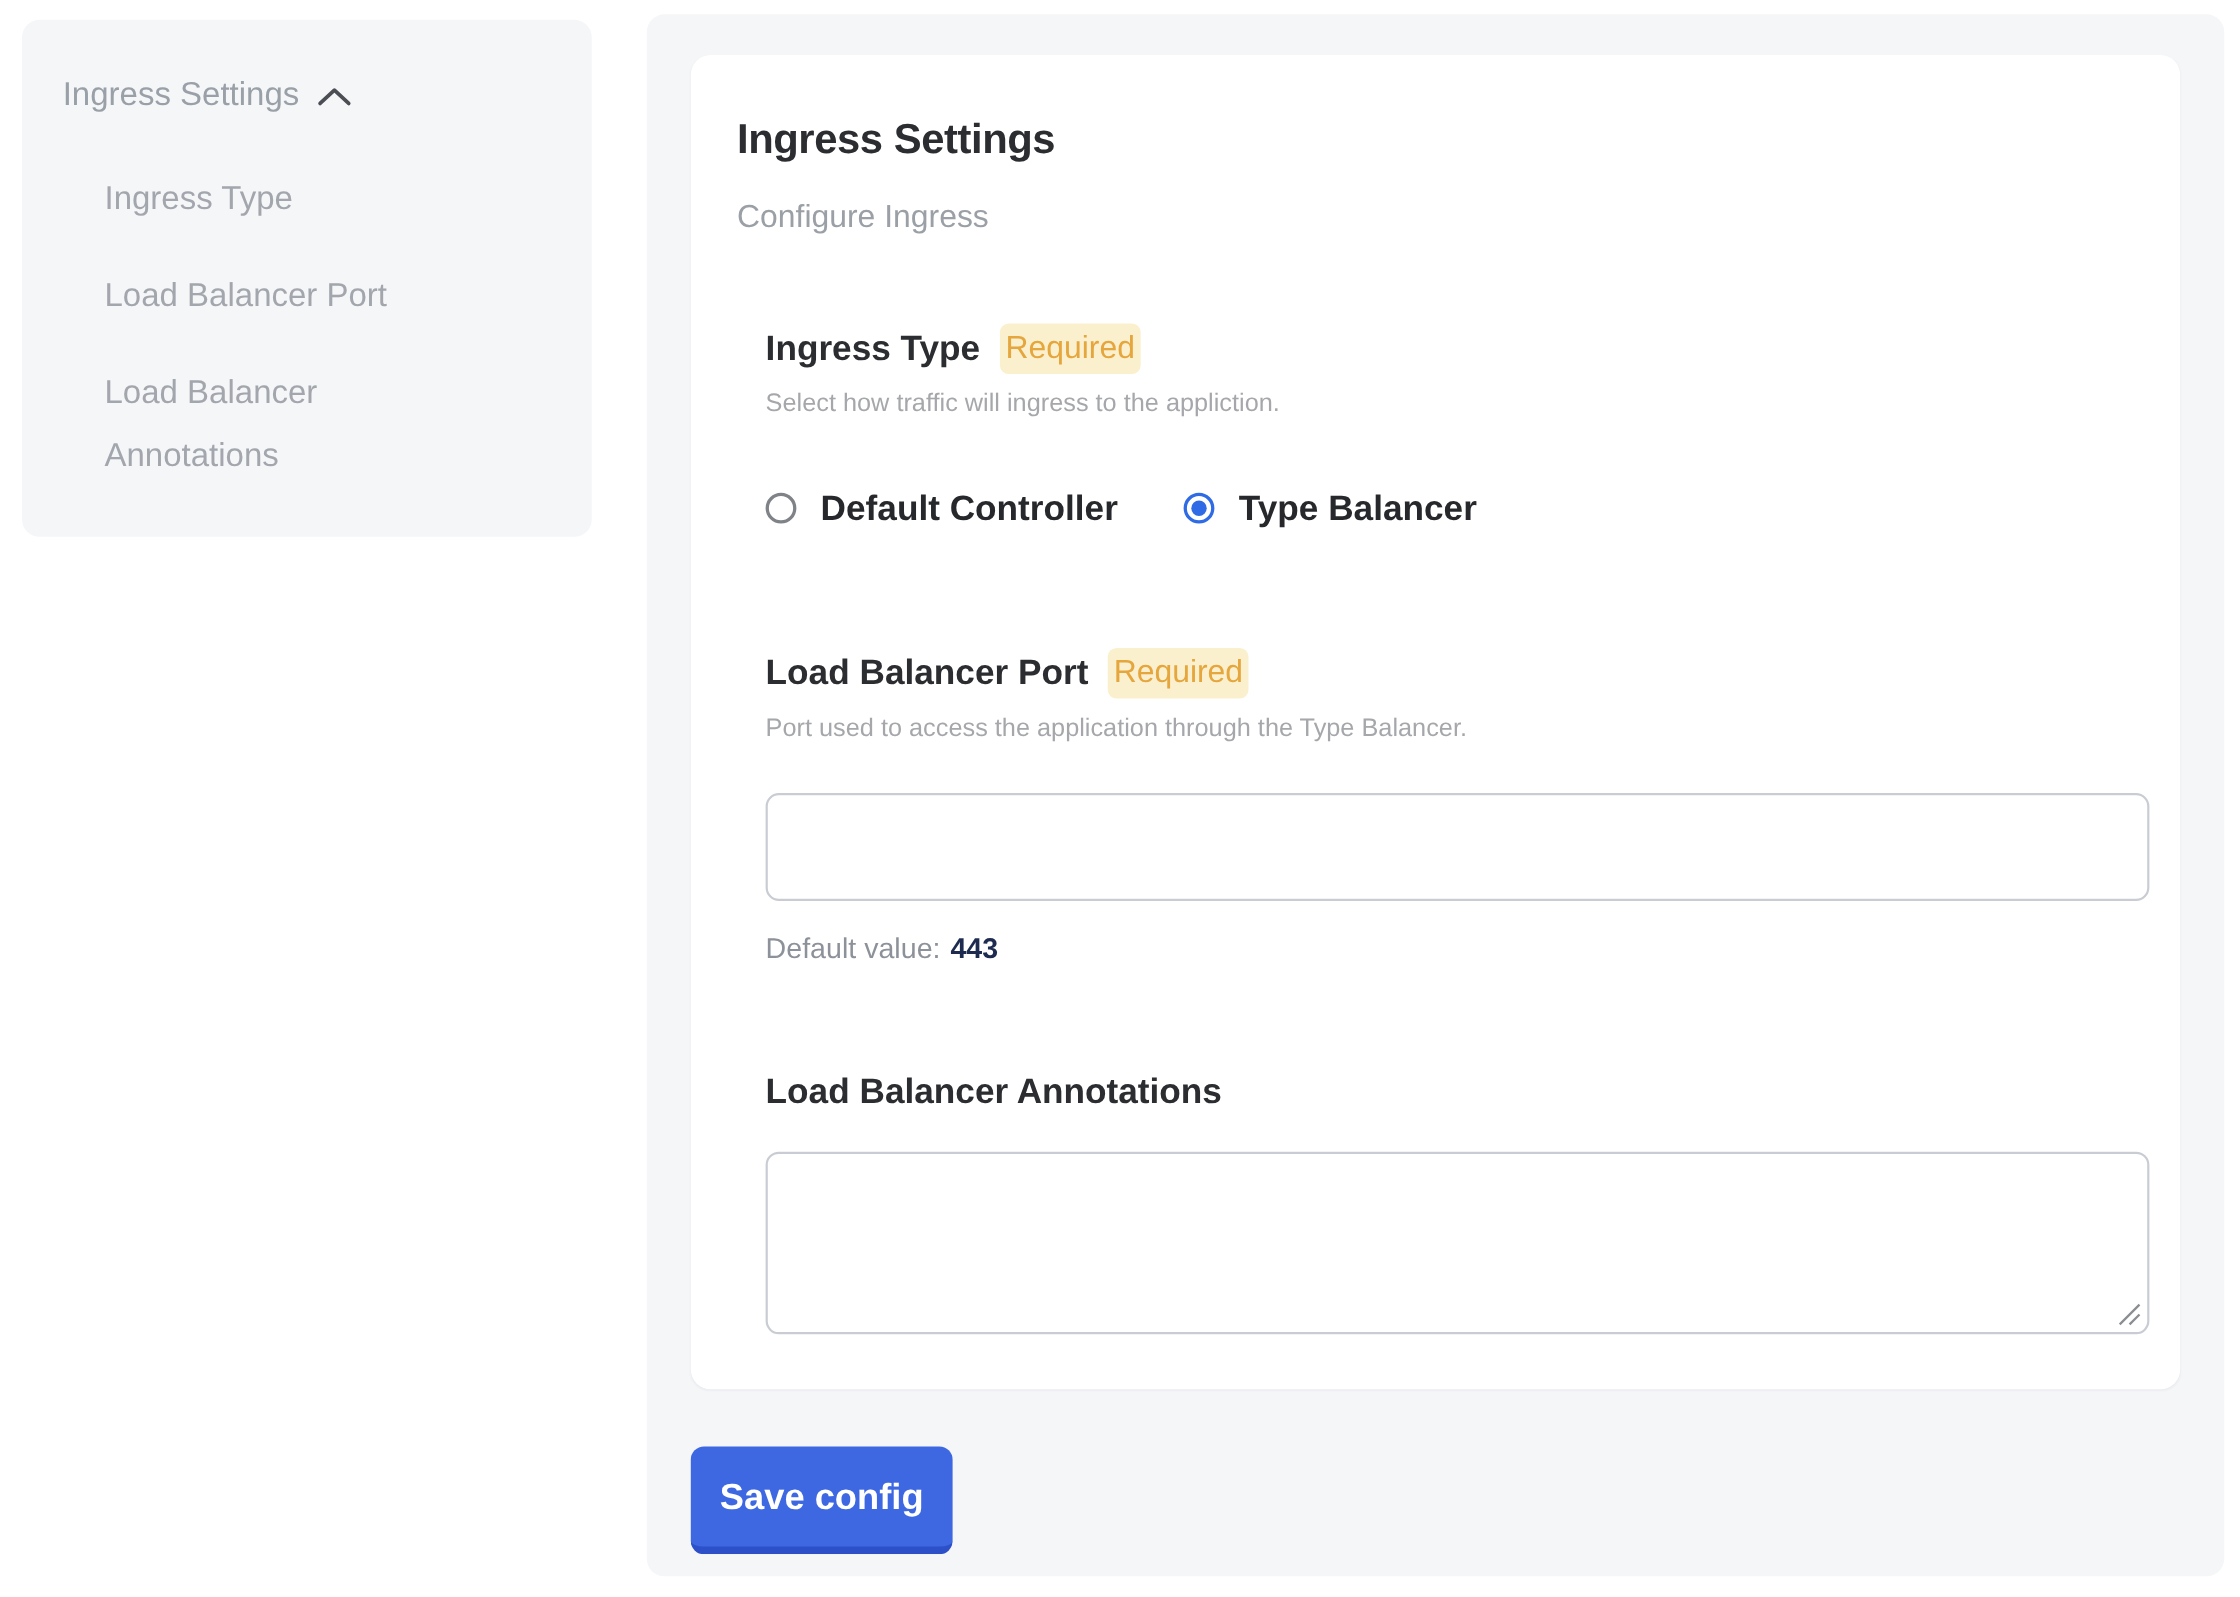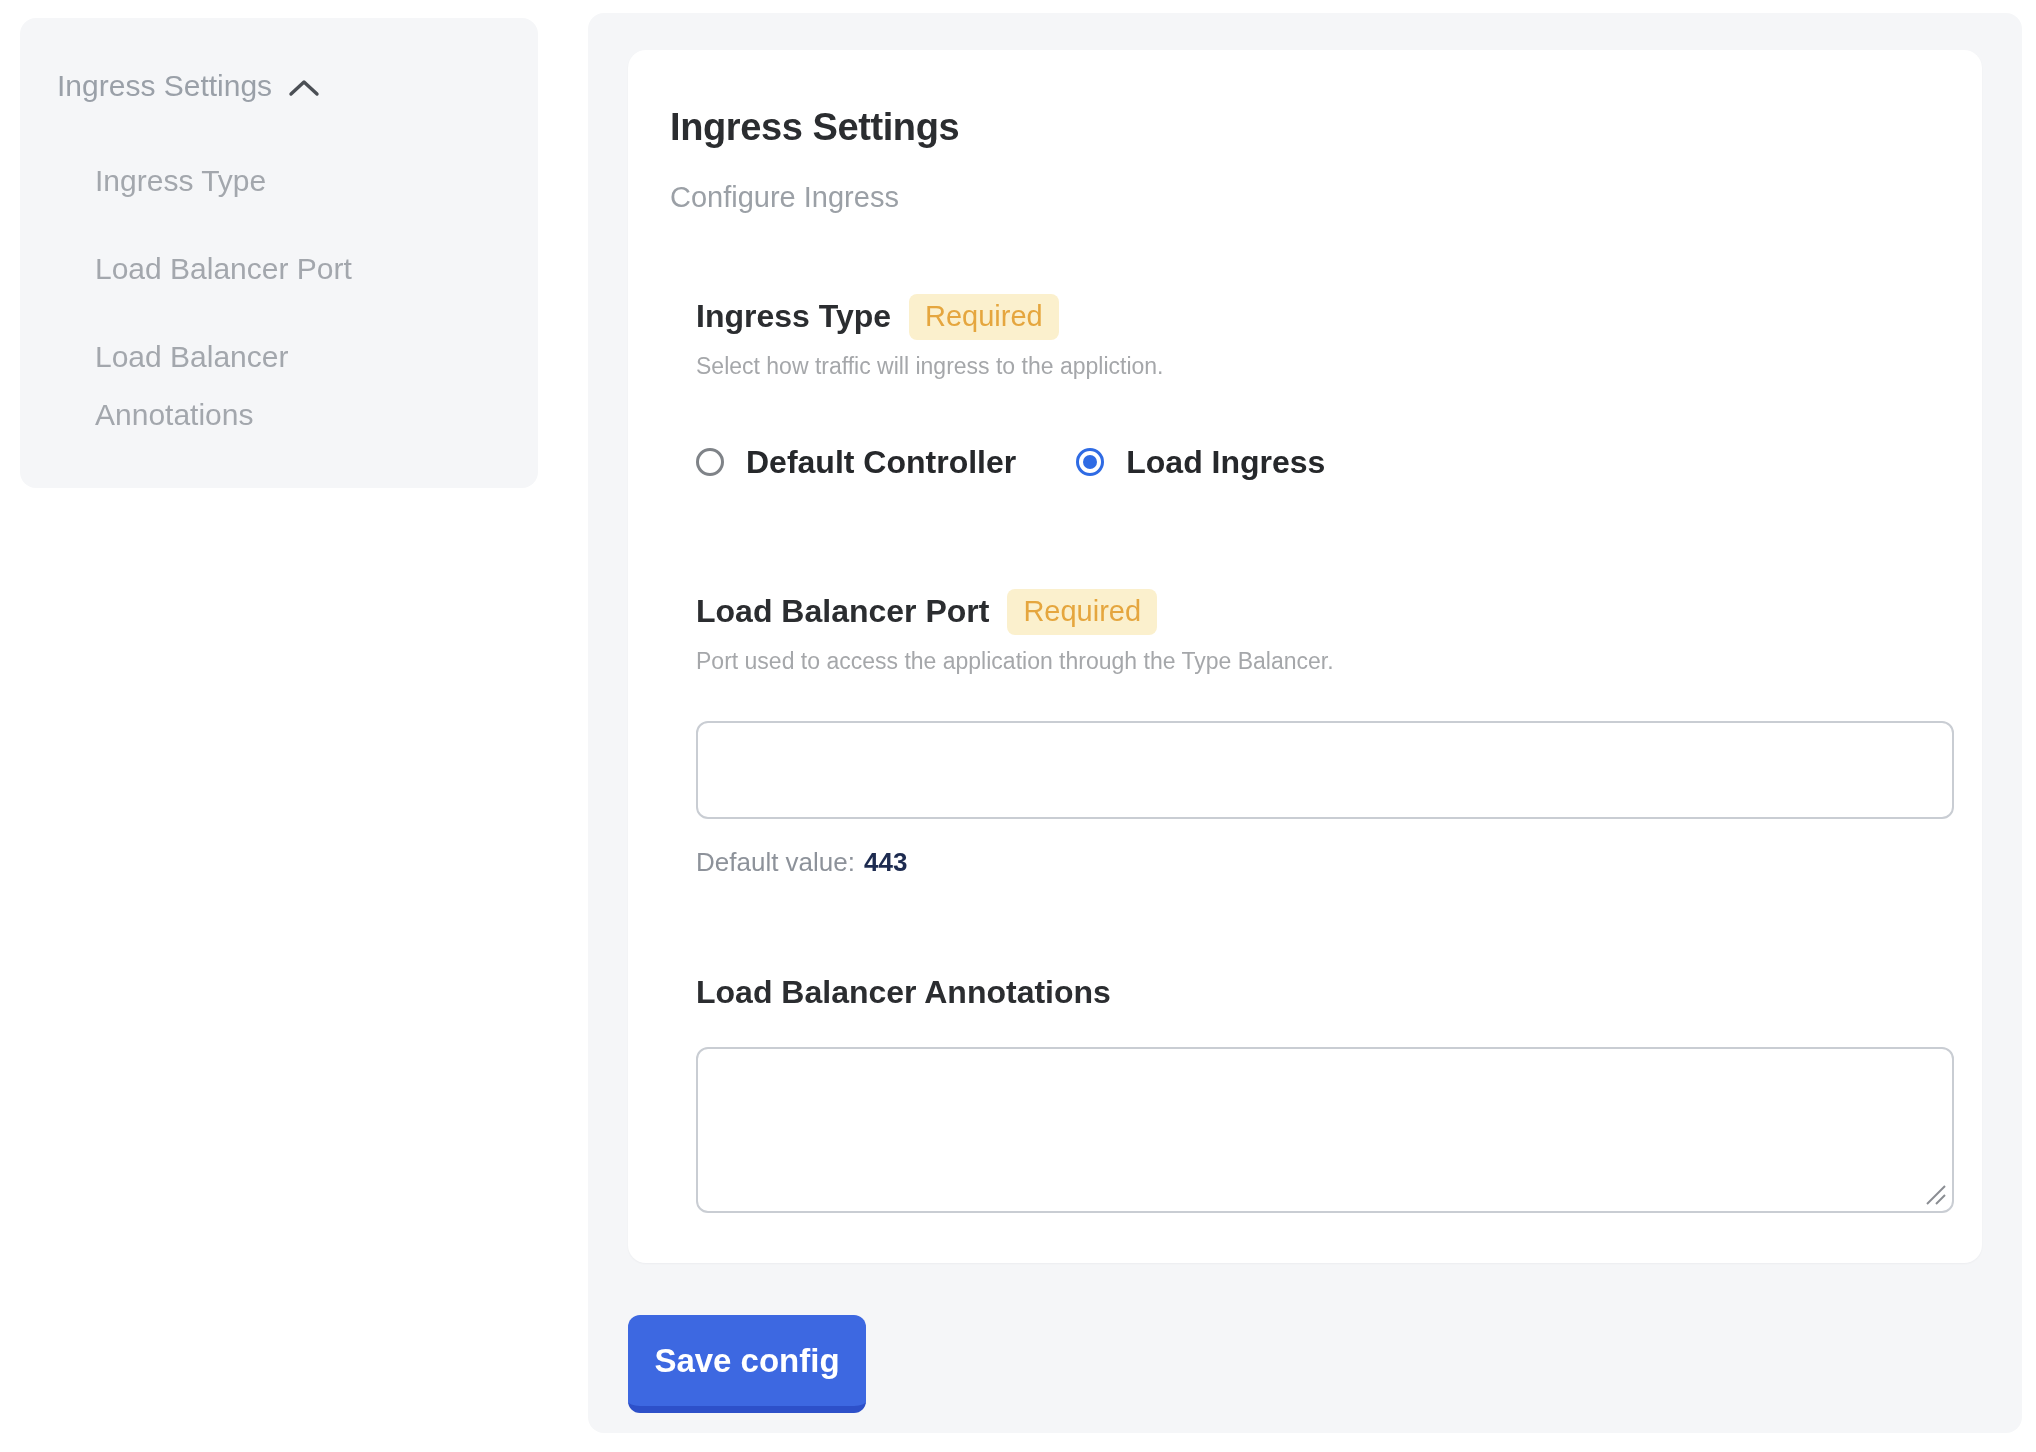--- a/index.html
+++ b/index.html
@@ -36,21 +36,21 @@
   .card-subtitle { margin-top: 32px; font-size: 29px; color: #9ba0a6; }
 
   .section { margin-left: 26px; }
   .section-1 { margin-top: 80px; }
   .section-2 { margin-top: 108px; }
   .section-3 { margin-top: 96px; }
   .sec-title-row { display: flex; align-items: center; gap: 18px; }
   .sec-title { font-size: 32px; font-weight: 600; color: #2b2d30; }
   .badge {
     background: #fbf0cd; color: #e5a63e; font-size: 29px;
-    padding: 7px 16px; border-radius: 8px; line-height: 1.1;
+    padding: 7px 5px; border-radius: 8px; line-height: 1.1;
   }
   .sec-desc { margin-top: 13px; font-size: 23px; color: #a5a7aa; }
 
   .radio-row { margin-top: 64px; display: flex; align-items: center; }
   .radio-opt { display: flex; align-items: center; gap: 22px; cursor: pointer; }
   .radio-opt + .radio-opt { margin-left: 60px; }
   .radio-circle {
     width: 28px; height: 28px; border-radius: 50%;
     border: 3px solid #7f8388; background: #fff; position: relative; flex: 0 0 auto;
   }
@@ -117,21 +117,21 @@
       </div>
       <div class="sec-desc">Select how traffic will ingress to the appliction.</div>
 
       <div class="radio-row">
         <label class="radio-opt">
           <span class="radio-circle"></span>
           <span class="radio-label">Default Controller</span>
         </label>
         <label class="radio-opt">
           <span class="radio-circle selected"></span>
-          <span class="radio-label">Load Ingress</span>
+          <span class="radio-label">Type Balancer</span>
         </label>
       </div>
     </div>
 
     <div class="section section-2">
       <div class="sec-title-row">
         <span class="sec-title">Load Balancer Port</span>
         <span class="badge">Required</span>
       </div>
       <div class="sec-desc">Port used to access the application through the Type Balancer.</div>

